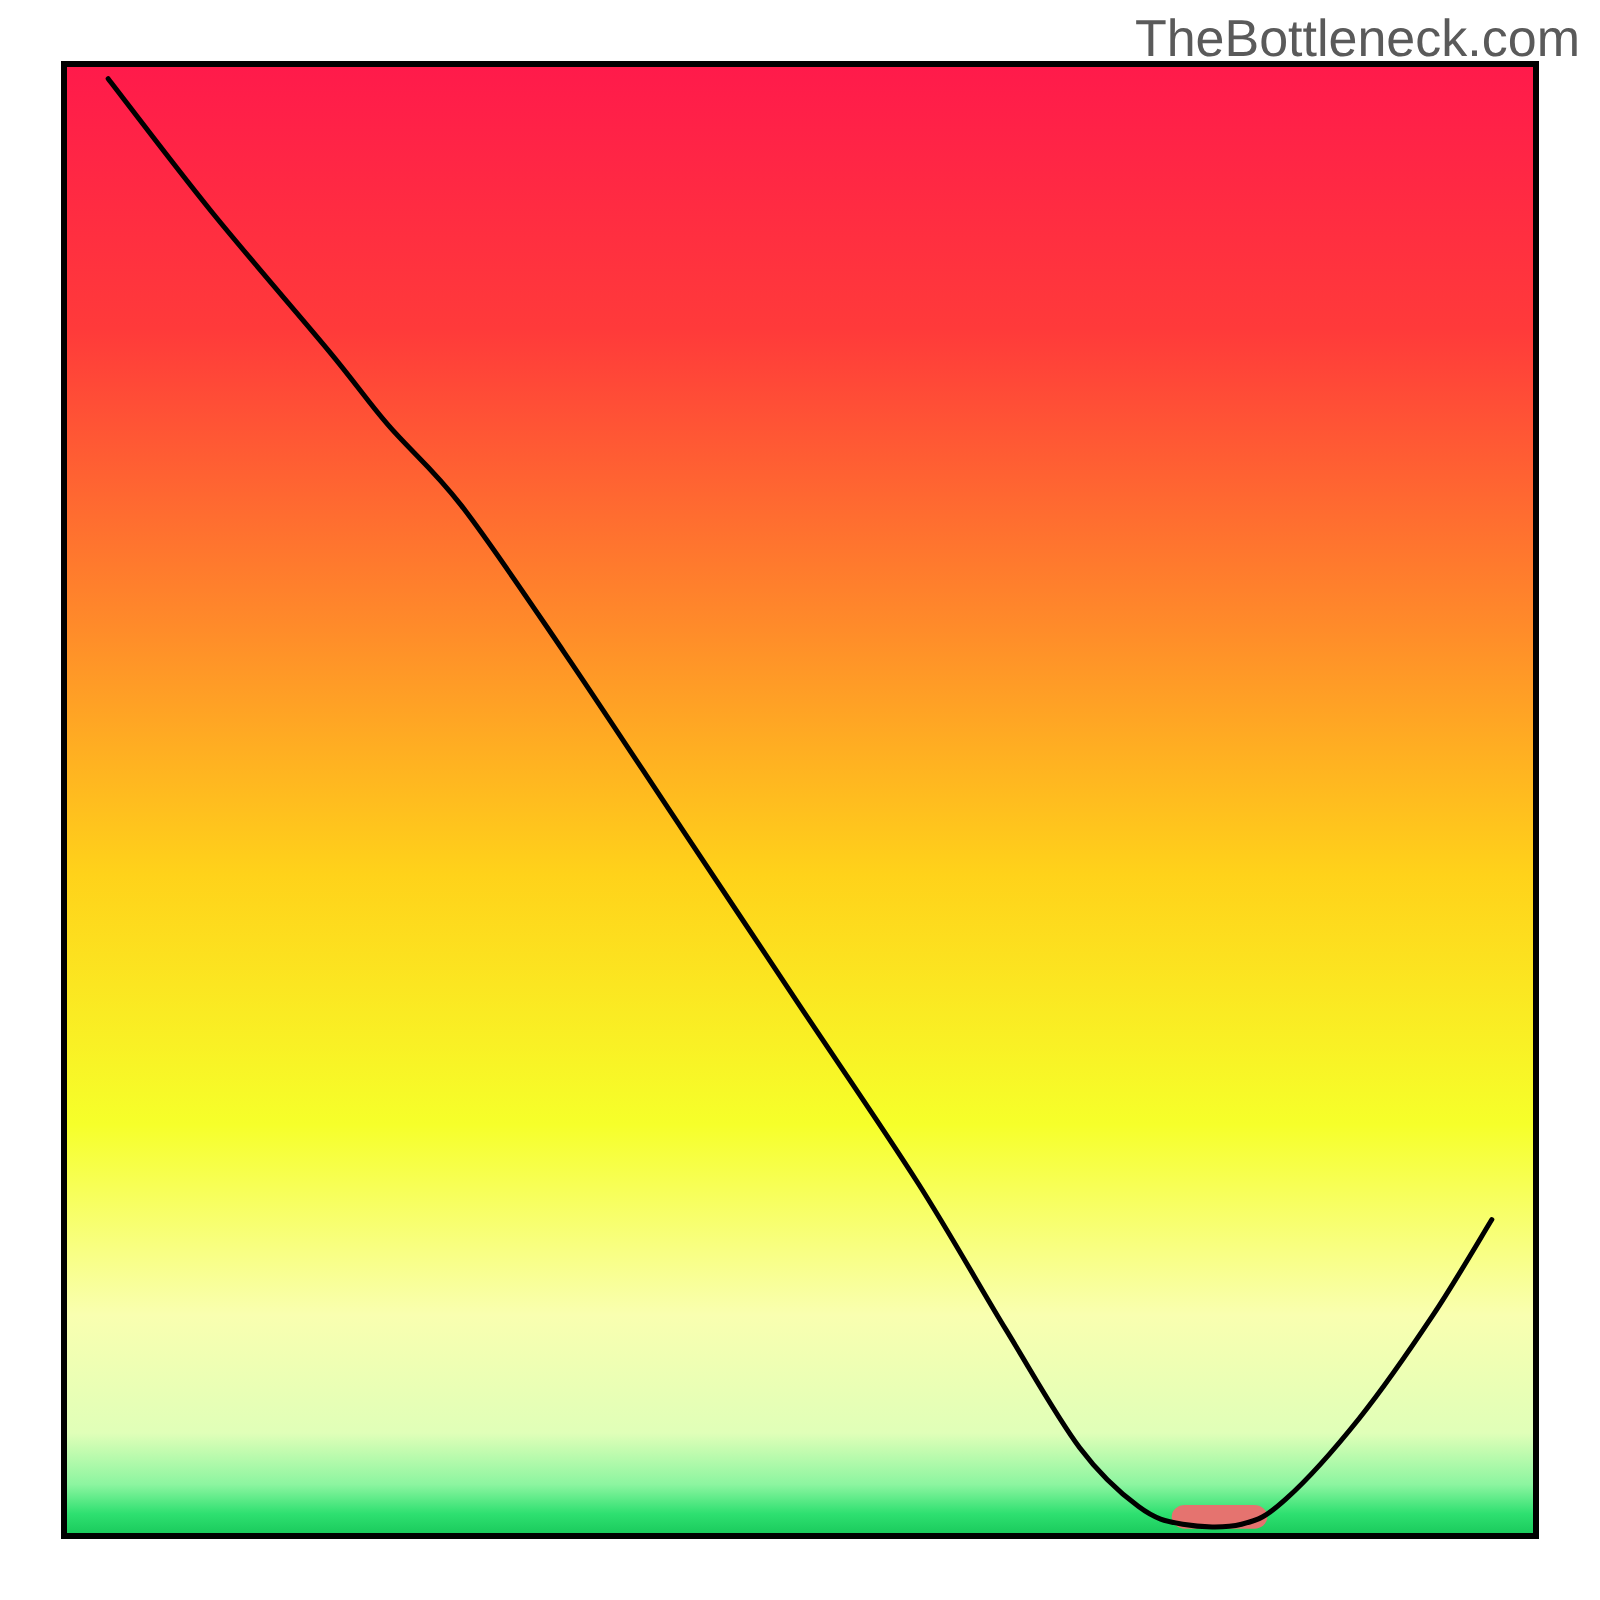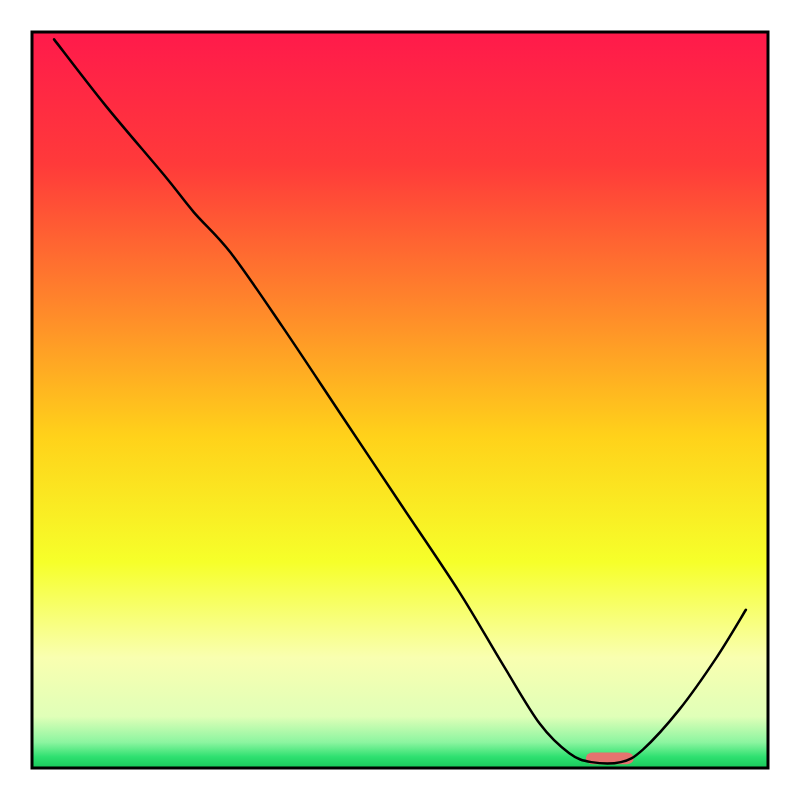--- a/index.html
+++ b/index.html
@@ -28,20 +28,21 @@
   svg.plot {
     position: absolute;
     top: 0;
     left: 0;
   }
 </style>
 </head>
 <body>
 
 <div class="chart-container">
+  <div class="watermark">TheBottleneck.com</div>
   <svg class="plot" width="800" height="800" viewBox="0 0 800 800">
     <defs>
       <linearGradient id="bg-grad" x1="0" y1="0" x2="0" y2="1">
       <stop offset="0%" stop-color="#ff1a4b"></stop>
           <stop offset="18%" stop-color="#ff3a3a"></stop>
           <stop offset="38%" stop-color="#ff8a2a"></stop>
           <stop offset="55.00000000000001%" stop-color="#ffd21a"></stop>
           <stop offset="72%" stop-color="#f6ff2a"></stop>
           <stop offset="85%" stop-color="#f9ffb0"></stop>
           <stop offset="93%" stop-color="#e0ffb8"></stop>

